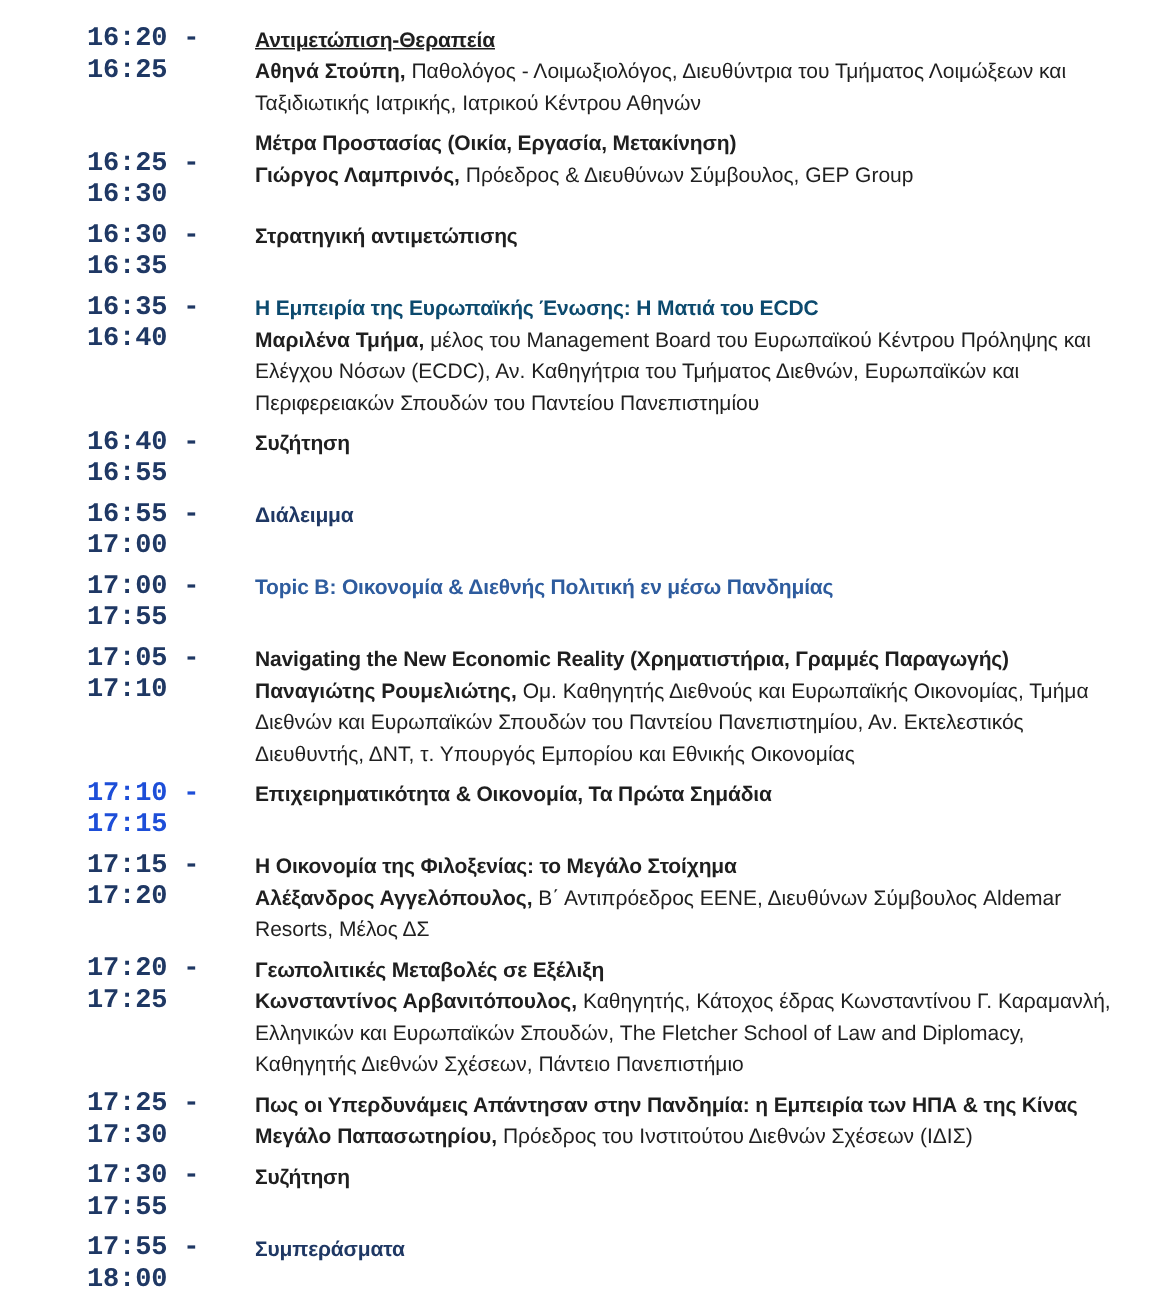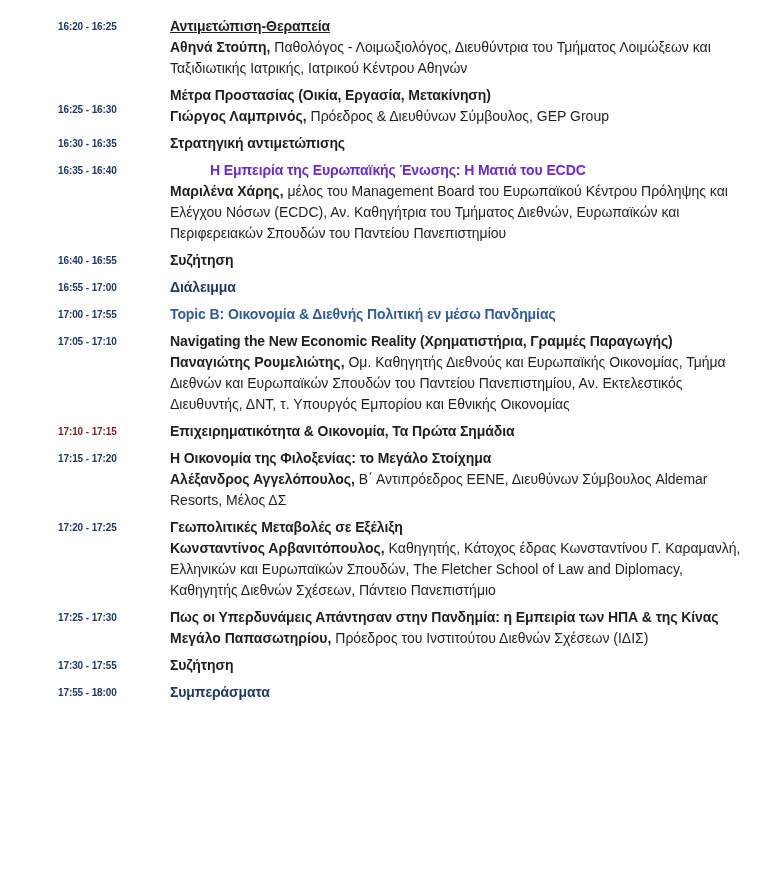--- a/index.html
+++ b/index.html
@@ -20,24 +20,25 @@
     width: 780px;
   }
   .row {
     display: flex;
     align-items: flex-start;
     margin-bottom: 6px;
   }
   .time {
     flex: 0 0 112px;
     width: 112px;
-    font-size: 10px;
+    font-size: 18px;
     line-height: 21px;
     font-weight: 700;
     letter-spacing: -0.1px;
+    font-family: Liberation Mono, monospace;
   }
   .content {
     width: 578px;
     max-width: 578px;
     font-size: 14px;
     line-height: 21px;
     color: #1f1f1f;
   }
   .title {
     font-weight: 700;
@@ -73,22 +74,22 @@
   <div class="row">
     <div class="time" style="color: rgb(31, 56, 100);">16:30 - 16:35</div>
     <div class="content">
       <div class="title" style="color: rgb(31, 31, 31);">Στρατηγική αντιμετώπισης</div>
     </div>
   </div>
 
   <div class="row">
     <div class="time" style="color: rgb(31, 56, 100);">16:35 - 16:40</div>
     <div class="content">
-      <div class="title" style="color: #6d28d9; margin-left: 40px;">Η Εμπειρία της Ευρωπαϊκής Ένωσης: Η Ματιά του ECDC</div>
-      <div class="details"><span class="seg-bold">Μαριλένα Χάρης,</span><span class="seg-regular"> μέλος του Management Board του Ευρωπαϊκού Κέντρου Πρόληψης και Ελέγχου Νόσων (ECDC), Αν. Καθηγήτρια του Τμήματος Διεθνών, Ευρωπαϊκών και Περιφερειακών Σπουδών του Παντείου Πανεπιστημίου</span></div>
+      <div class="title" style="color: #0c4a6e;">Η Εμπειρία της Ευρωπαϊκής Ένωσης: Η Ματιά του ECDC</div>
+      <div class="details"><span class="seg-bold">Μαριλένα Τμήμα,</span><span class="seg-regular"> μέλος του Management Board του Ευρωπαϊκού Κέντρου Πρόληψης και Ελέγχου Νόσων (ECDC), Αν. Καθηγήτρια του Τμήματος Διεθνών, Ευρωπαϊκών και Περιφερειακών Σπουδών του Παντείου Πανεπιστημίου</span></div>
     </div>
   </div>
 
   <div class="row">
     <div class="time" style="color: rgb(31, 56, 100);">16:40 - 16:55</div>
     <div class="content">
       <div class="title" style="color: rgb(31, 31, 31);">Συζήτηση</div>
 
     </div>
   </div>
@@ -111,21 +112,21 @@
 
   <div class="row">
     <div class="time" style="color: rgb(31, 56, 100);">17:05 - 17:10</div>
     <div class="content">
       <div class="title" style="color: rgb(31, 31, 31);">Navigating the New Economic Reality (Χρηματιστήρια, Γραμμές Παραγωγής)</div>
       <div class="details"><span class="seg-bold">Παναγιώτης Ρουμελιώτης,</span><span class="seg-regular"> Ομ. Καθηγητής Διεθνούς και Ευρωπαϊκής Οικονομίας, Τμήμα Διεθνών και Ευρωπαϊκών Σπουδών του Παντείου Πανεπιστημίου, Αν. Εκτελεστικός Διευθυντής, ΔΝΤ, τ. Υπουργός Εμπορίου και Εθνικής Οικονομίας</span></div>
     </div>
   </div>
 
   <div class="row">
-    <div class="time" style="color: #7f1d1d;">17:10 - 17:15</div>
+    <div class="time" style="color: #1d4ed8;">17:10 - 17:15</div>
     <div class="content">
       <div class="title" style="color: rgb(31, 31, 31);">Επιχειρηματικότητα &amp; Οικονομία, Τα Πρώτα Σημάδια</div>
     </div>
   </div>
 
   <div class="row">
     <div class="time" style="color: rgb(31, 56, 100);">17:15 - 17:20</div>
     <div class="content">
       <div class="title" style="color: rgb(31, 31, 31);">Η Οικονομία της Φιλοξενίας: το Μεγάλο Στοίχημα</div>
       <div class="details"><span class="seg-bold">Αλέξανδρος Αγγελόπουλος,</span><span class="seg-regular"> Β΄ Αντιπρόεδρος ΕΕΝΕ, Διευθύνων Σύμβουλος Aldemar Resorts, Μέλος ΔΣ</span></div>

